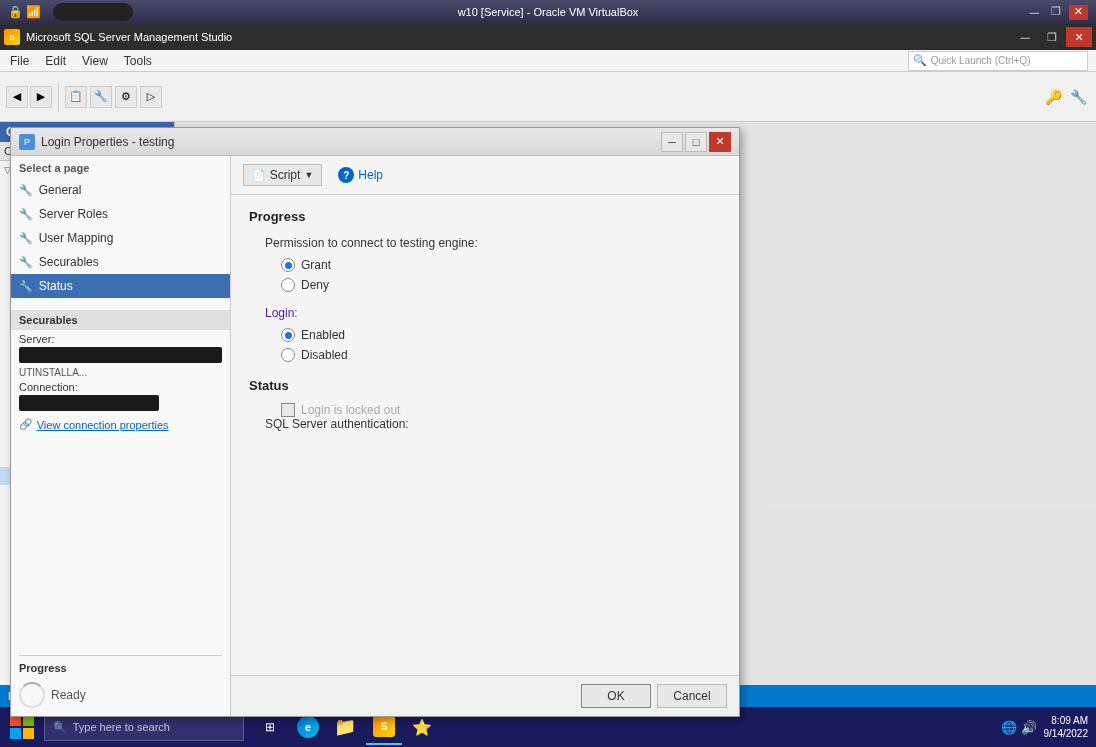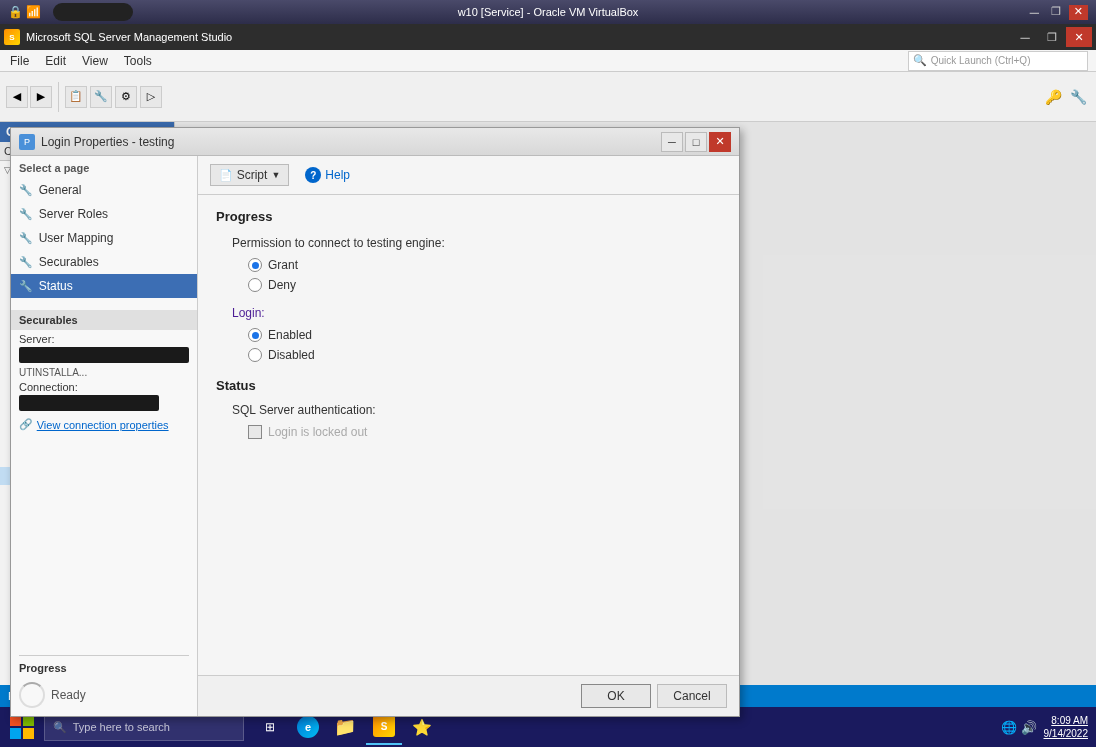--- a/index.html
+++ b/index.html
@@ -229,21 +229,21 @@
         </div>
         <div style="display:flex; gap:2px;">
           <div style="width:22px; height:20px; display:flex; align-items:center; justify-content:center; cursor:pointer; border:1px solid #bbb; background:#e8e8e8; font-size:11px; color:#333;">─</div>
           <div style="width:22px; height:20px; display:flex; align-items:center; justify-content:center; cursor:pointer; border:1px solid #bbb; background:#e8e8e8; font-size:11px; color:#333;">□</div>
           <div style="width:22px; height:20px; display:flex; align-items:center; justify-content:center; cursor:pointer; background:#c0392b; color:white; border:1px solid #c0392b; font-size:11px;">✕</div>
         </div>
       </div>
 
       <div style="display:flex; min-height:560px;">
 
-        <div style="width:187px; background:#f8f8f8; border-right:1px solid #ccc; display:flex; flex-direction:column;">
+        <div style="width:220px; background:#f8f8f8; border-right:1px solid #ccc; display:flex; flex-direction:column;">
           <div style="font-size:11px; font-weight:bold; color:#555; padding:6px 8px 4px 8px;">Select a page</div>
 
           <div style="display:flex; align-items:center; padding:3px 8px; cursor:pointer; gap:6px; font-size:12px; color:#333; height:24px;">
             <span style="font-size:11px; color:#666;">🔧</span>
             <span>General</span>
           </div>
           <div style="display:flex; align-items:center; padding:3px 8px; cursor:pointer; gap:6px; font-size:12px; color:#333; height:24px;">
             <span style="font-size:11px; color:#666;">🔧</span>
             <span>Server Roles</span>
           </div>
@@ -329,26 +329,26 @@
                 <div style="width:7px; height:7px; background:#1a73e8; border-radius:50%;"></div>
               </div>
               <span style="font-size:12px; color:#333;">Enabled</span>
             </div>
             <div style="display:flex; align-items:center; gap:6px; cursor:pointer; margin-left:32px; margin-bottom:16px;">
               <div style="width:14px; height:14px; border:1px solid #888; border-radius:50%; background:white; flex-shrink:0;"></div>
               <span style="font-size:12px; color:#333;">Disabled</span>
             </div>
 
             <div style="font-size:13px; font-weight:bold; color:#222; margin-bottom:10px;">Status</div>
-            <div style="font-size:12px; color:#333; margin-left:16px; margin-bottom:8px;">SQL Server authentication:</div>
-
             <div style="display:flex; align-items:center; gap:6px; cursor:pointer; margin-left:32px;">
               <div style="width:14px; height:14px; border:1px solid #888; background:#e8e8e8; flex-shrink:0;"></div>
               <span style="font-size:12px; color:#aaa;">Login is locked out</span>
             </div>
+
+            <div style="font-size:12px; color:#333; margin-left:16px; margin-bottom:8px;">SQL Server authentication:</div>
           </div>
 
           <div style="padding:8px 12px; display:flex; justify-content:flex-end; gap:6px; border-top:1px solid #ccc; background:#f0f0f0;">
             <div style="min-width:70px; height:24px; padding:0 12px; border:1px solid #888; background:#e8e8e8; cursor:pointer; font-size:12px; color:#333; display:flex; align-items:center; justify-content:center;">
               <span>OK</span>
             </div>
             <div style="min-width:70px; height:24px; padding:0 12px; border:1px solid #bbb; background:#e8e8e8; cursor:pointer; font-size:12px; color:#333; display:flex; align-items:center; justify-content:center;">
               <span>Cancel</span>
             </div>
           </div>
@@ -385,18 +385,18 @@
     <div style="width:36px; height:36px; display:flex; align-items:center; justify-content:center; cursor:pointer; border-bottom:2px solid #4fc3f7;">
       <div style="width:22px; height:22px; background:linear-gradient(135deg,#ff8c00,#ffd700); border-radius:3px; display:flex; align-items:center; justify-content:center; color:white; font-size:10px; font-weight:bold;">S</div>
     </div>
     <div style="width:36px; height:36px; display:flex; align-items:center; justify-content:center; cursor:pointer; font-size:16px; color:#ffd700;">⭐</div>
   </div>
   <div style="margin-left:auto; display:flex; align-items:center; gap:6px; color:white; font-size:10px; padding-right:4px;">
     <span style="display:flex; gap:4px; font-size:13px;">
       <span style="cursor:pointer;">🌐</span>
       <span style="cursor:pointer;">🔊</span>
     </span>
-    <div style="text-align:right; line-height:1.3; cursor:pointer;text-decoration:underline;">
+    <div style="text-align:right; line-height:1.3; cursor:pointer;">
       <div>8:09 AM</div>
       <div>9/14/2022</div>
     </div>
   </div>
 </div>
 
 </body></html>

